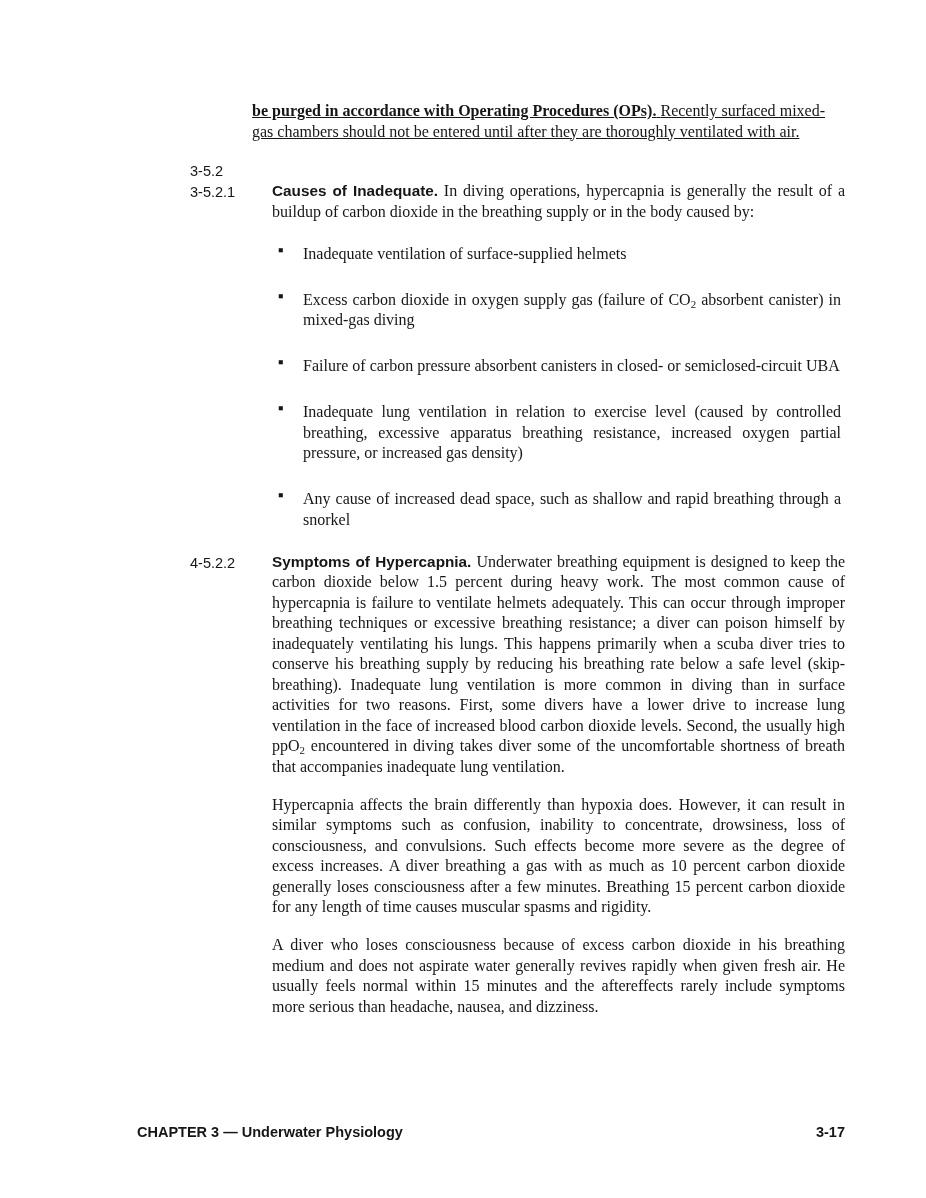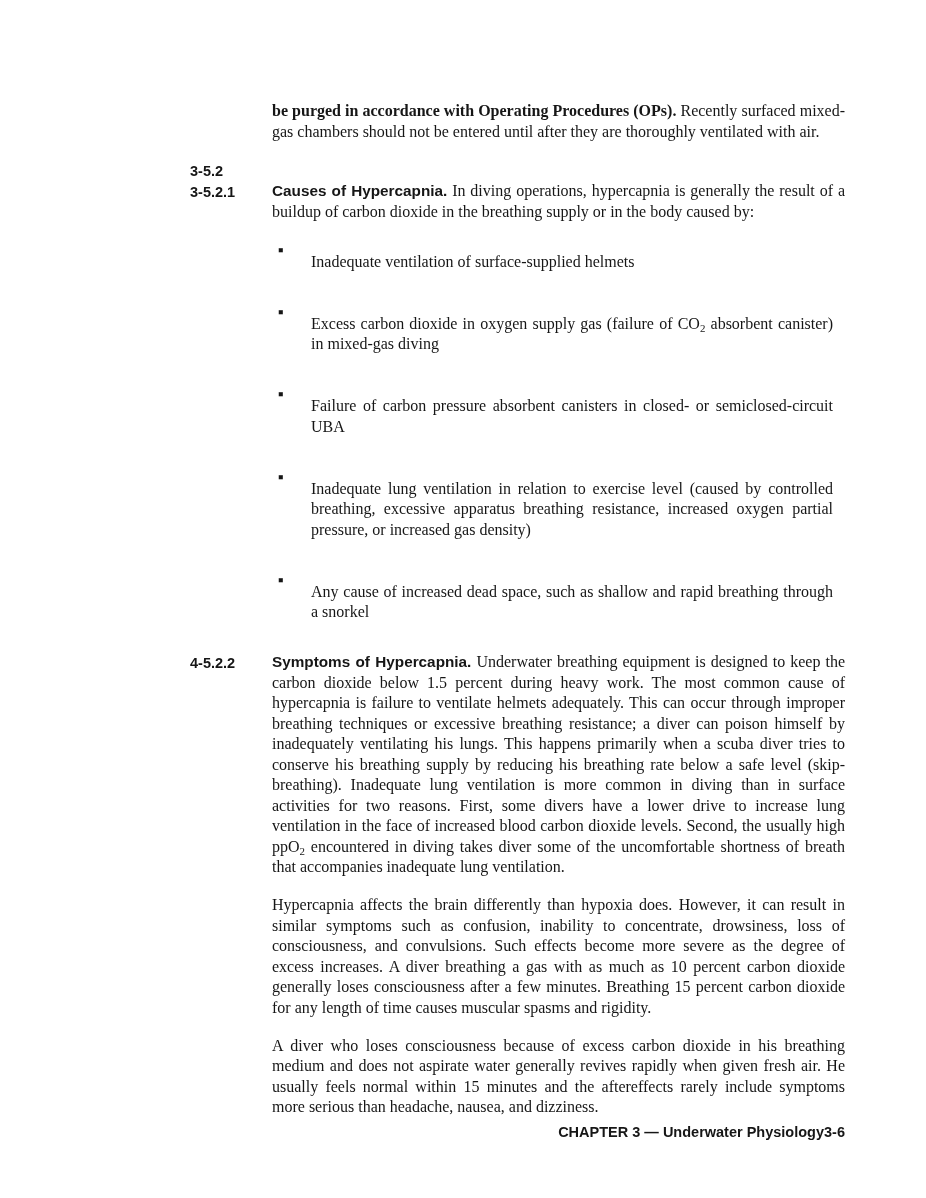--- a/index.html
+++ b/index.html
@@ -19,31 +19,32 @@
     position: absolute;
     top: 101px;
     left: 190px;
     width: 655px;
   }
   .para {
     text-align: justify;
     margin: 0 0 17.5px 0;
   }
   .para.indent {
-    margin-left: 82px;
+    margin-left: 62px;
     width: 573px;
+    text-decoration: underline;
   }
   .section {
     display: grid;
     grid-template-columns: 82px 573px;
     align-items: start;
   }
   .secnum {
     font-family: "Liberation Sans", "DejaVu Sans", sans-serif;
-    font-weight: bold;
+    font-weight: normal;
     font-size: 14.5px;
     line-height: 20.5px;
     padding-top: 1px;
   }
   .heading {
     font-family: "Liberation Sans", "DejaVu Sans", sans-serif;
     font-weight: bold;
     font-size: 15.3px;
   }
   .bold-serif { font-weight: bold; }
@@ -60,29 +61,29 @@
   }
   .bullet-glyph {
     flex: 0 0 21px;
     font-size: 8.5px;
     line-height: 20.5px;
     color: #161616;
   }
   .bullet-text {
     flex: 1 1 auto;
     text-align: justify;
-    margin: 12px;
+    margin: 4px;
   }
   .footer {
     position: absolute;
     top: 1122px;
     left: 137px;
     right: 81px;
     display: flex;
-    justify-content: flex-end;
+    justify-content: space-between;
     font-family: "Liberation Sans", "DejaVu Sans", sans-serif;
     font-weight: bold;
     font-size: 14.5px;
   }
 </style>
 </head>
 <body>
 
 <div class="page">
   <div class="content">
@@ -93,21 +94,21 @@
     </p>
 
     <div class="section">
       <div class="secnum">3-5.2</div>
     </div>
 
     <div class="section">
       <div class="secnum">3-5.2.1</div>
       <div>
         <p class="para">
-          <span class="heading">Causes of Hypercapnia.</span>
+          <span class="heading">Causes of Inadequate.</span>
           <span>In diving operations, hypercapnia is generally the result of a buildup of carbon dioxide in the breathing supply or in the body caused by:</span>
         </p>
 
         <div class="bullet-row">
           <span class="bullet-glyph">■</span>
           <p class="bullet-text">
             <span>Inadequate ventilation of surface-supplied helmets</span>
           </p>
         </div>
 
@@ -156,15 +157,15 @@
         <p class="para">
           <span>A diver who loses consciousness because of excess carbon dioxide in his breathing medium and does not aspirate water generally revives rapidly when given fresh air. He usually feels normal within 15 minutes and the aftereffects rarely include symptoms more serious than headache, nausea, and dizziness.</span>
         </p>
       </div>
     </div>
 
   </div>
 
   <div class="footer">
     <span>CHAPTER 3 — Underwater Physiology</span>
-    <span>3-6</span>
+    <span>3-17</span>
   </div>
 </div>
 
 </body></html>

